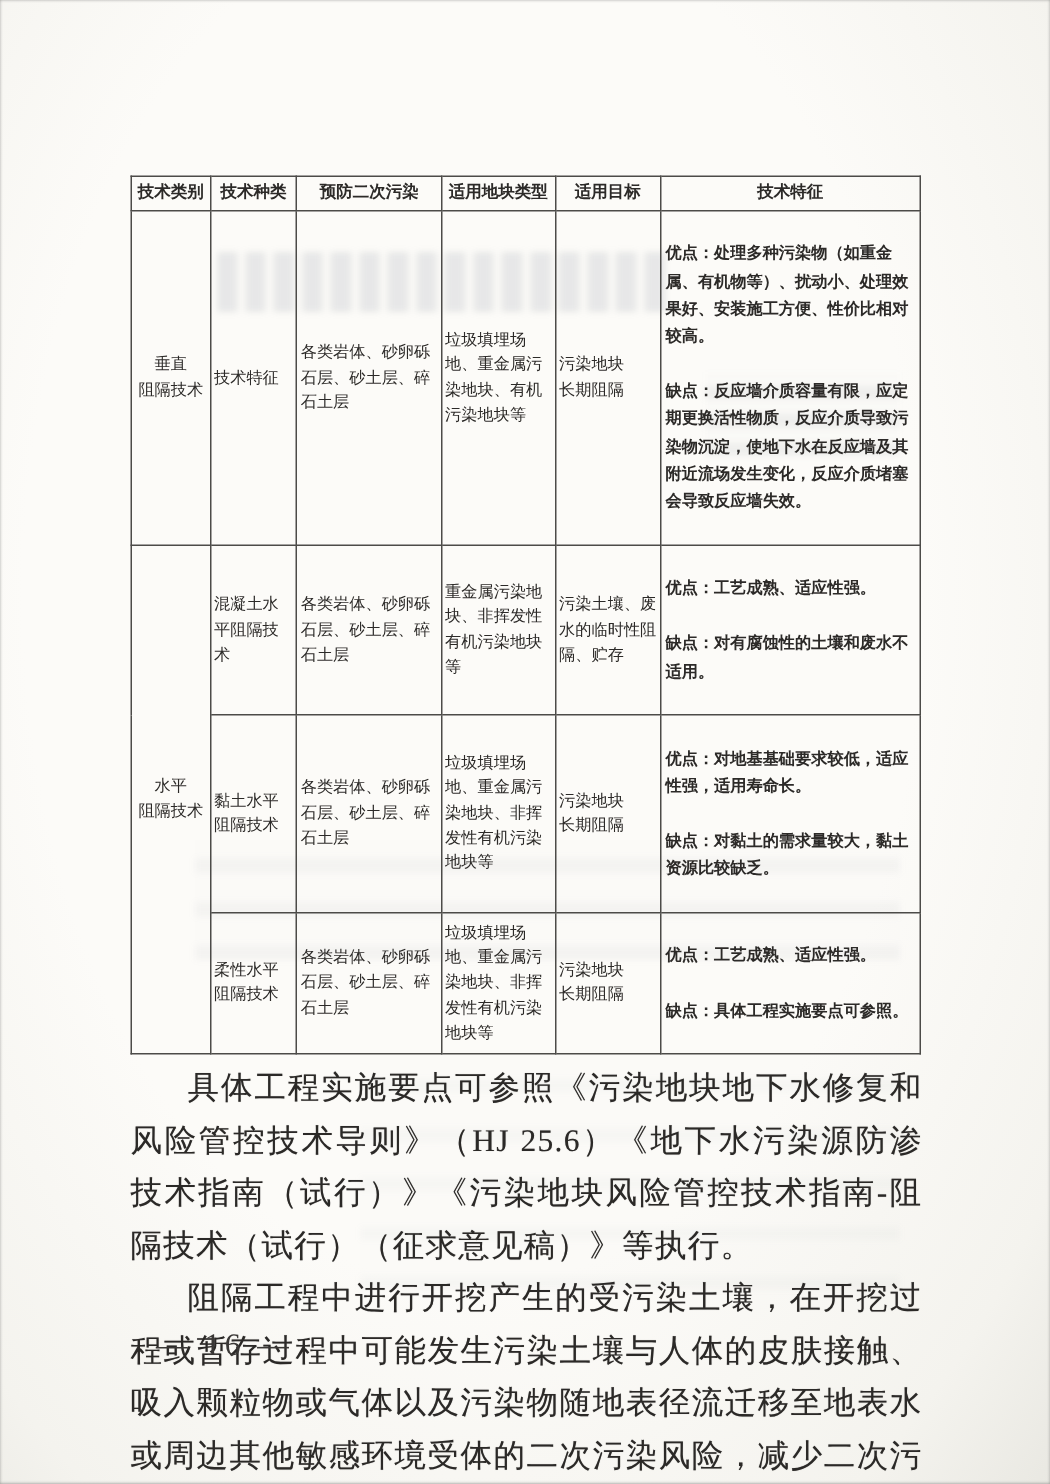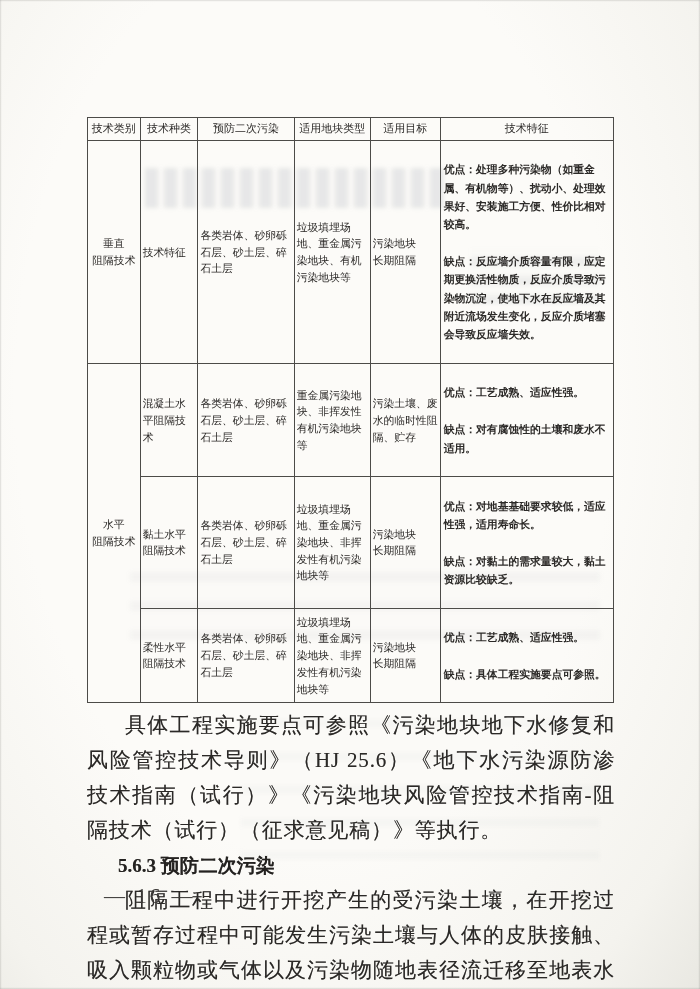--- a/index.html
+++ b/index.html
@@ -33,21 +33,21 @@
   }
   .tech-table th, .tech-table td {
     border: 1px solid #4c4b48;
     padding: 1px 2px;
     vertical-align: middle;
     white-space: pre-line;
     line-height: 1.55;
     overflow: hidden;
   }
   .tech-table th {
-    font-weight: normal;
+    font-weight: bold;
     font-size: 11px;
     text-align: center;
     height: 20px;
     line-height: 1.2;
   }
   .tech-table td.cat { text-align: center; margin-left: 20px; }
   .tech-table td.feature { line-height: 1.7; padding: 1px 3px; vertical-align: middle; font-weight: bold; }
   .r1 { height: 149px; }
   .r2 { height: 56px; }
   .r3 { height: 77px; }
@@ -182,21 +182,20 @@
         <td class="feature">
           <div>优点：工艺成熟、适应性强。</div>
           <div>缺点：具体工程实施要点可参照。</div>
         </td>
       </tr>
     </tbody>
       </table>
 
     <p class="body-text para-refs">具体工程实施要点可参照《污染地块地下水修复和风险管控技术导则》（HJ 25.6）《地下水污染源防渗技术指南（试行）》《污染地块风险管控技术指南-阻隔技术（试行）（征求意见稿）》等执行。</p>
 
-    <h3 class="section-heading">5.6.3 预防二次污染</h3>
 
     <p class="body-text">阻隔工程中进行开挖产生的受污染土壤，在开挖过程或暂存过程中可能发生污染土壤与人体的皮肤接触、吸入颗粒物或气体以及污染物随地表径流迁移至地表水或周边其他敏感环境受体的二次污染风险，减少二次污染的措施包括：①对开挖污染土壤进行苫盖，防止扬尘；②操作全程使用吸附剂、泵或其他设备以立即清理泼散物；③地块周围设地面导水沟以控制地表径流；④</p>
 
   </div>
 
   <div class="footer">— 16 —</div>
 
 </div>
 
 </body></html>

